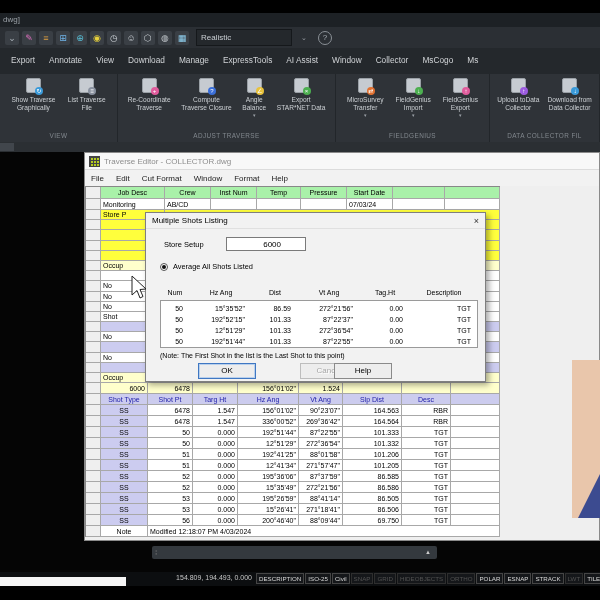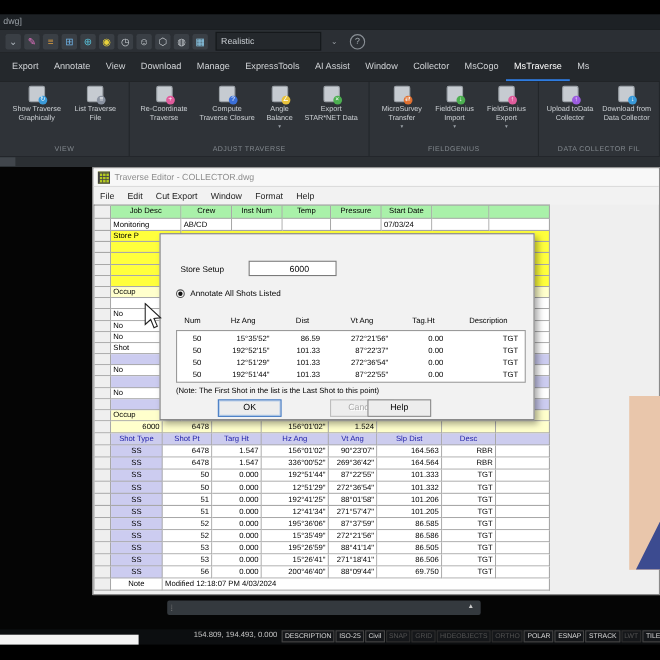--- a/index.html
+++ b/index.html
@@ -138,21 +138,20 @@
       <div class="tab">Export</div>
       <div class="tab">Annotate</div>
       <div class="tab">View</div>
       <div class="tab">Download</div>
       <div class="tab">Manage</div>
       <div class="tab">ExpressTools</div>
       <div class="tab">AI Assist</div>
       <div class="tab">Window</div>
       <div class="tab">Collector</div>
       <div class="tab">MsCogo</div>
-      <div class="tab active">MsTraverse</div>
       <div class="tab">Ms</div>
     </div>
 
   <div class="abs ribbon" id="ribbon">
       <div class="rgroup" style="width: 118px;">
         <div class="rbtns">
           <div class="rbtn">
             <div class="ricon">
               <div class="rbadge" style="background: rgb(58, 154, 217);">↻</div>
             </div>
@@ -260,21 +259,21 @@
   <div class="abs drawing"></div>
 
   <div class="abs editor">
     <div class="etitle">
       <span class="eticon"></span>
       <span>Traverse Editor - COLLECTOR.dwg</span>
     </div>
     <div class="emenu" id="emenu">
         <div>File</div>
         <div>Edit</div>
-        <div>Cut Export</div>
+        <div>Cut Format</div>
         <div>Window</div>
         <div>Format</div>
         <div>Help</div>
       </div>
     <div id="etable">
         <div class="trow" style="height: 12px;">
           <div class="tc sel" style="width: 15px;"></div>
           <div class="tc hgreen" style="width: 64px;">Job Desc</div>
           <div class="tc hgreen" style="width: 46px;">Crew</div>
           <div class="tc hgreen" style="width: 46px;">Inst Num</div>
@@ -525,25 +524,29 @@
         </div>
         <div class="trow" style="height: 11px;">
           <div class="tc sel" style="width: 15px;"></div>
           <div class="tc ctr" style="width: 47px;">Note</div>
           <div class="tc lft" style="width: 352px;">Modified 12:18:07 PM 4/03/2024</div>
         </div>
       </div>
   </div>
 
   <div class="abs dialog">
+    <div class="dtitle">
+      <span>Multiple Shots Listing</span>
+      <span class="dclose">×</span>
+    </div>
     <span class="dlabel" style="left:18px;top:27px;">Store Setup</span>
     <span class="dfield">6000</span>
     <span class="radio" style="left:14px;top:49px;">
       <span class="rdot on"></span>
-      <span>Annotate All Shots Listed</span>
+      <span>Average All Shots Listed</span>
     </span>
     <div class="dcols" id="dcols">
         <div>Num</div>
         <div>Hz Ang</div>
         <div>Dist</div>
         <div>Vt Ang</div>
         <div>Tag.Ht</div>
         <div>Description</div>
       </div>
     <div class="dlist" id="dlist">

